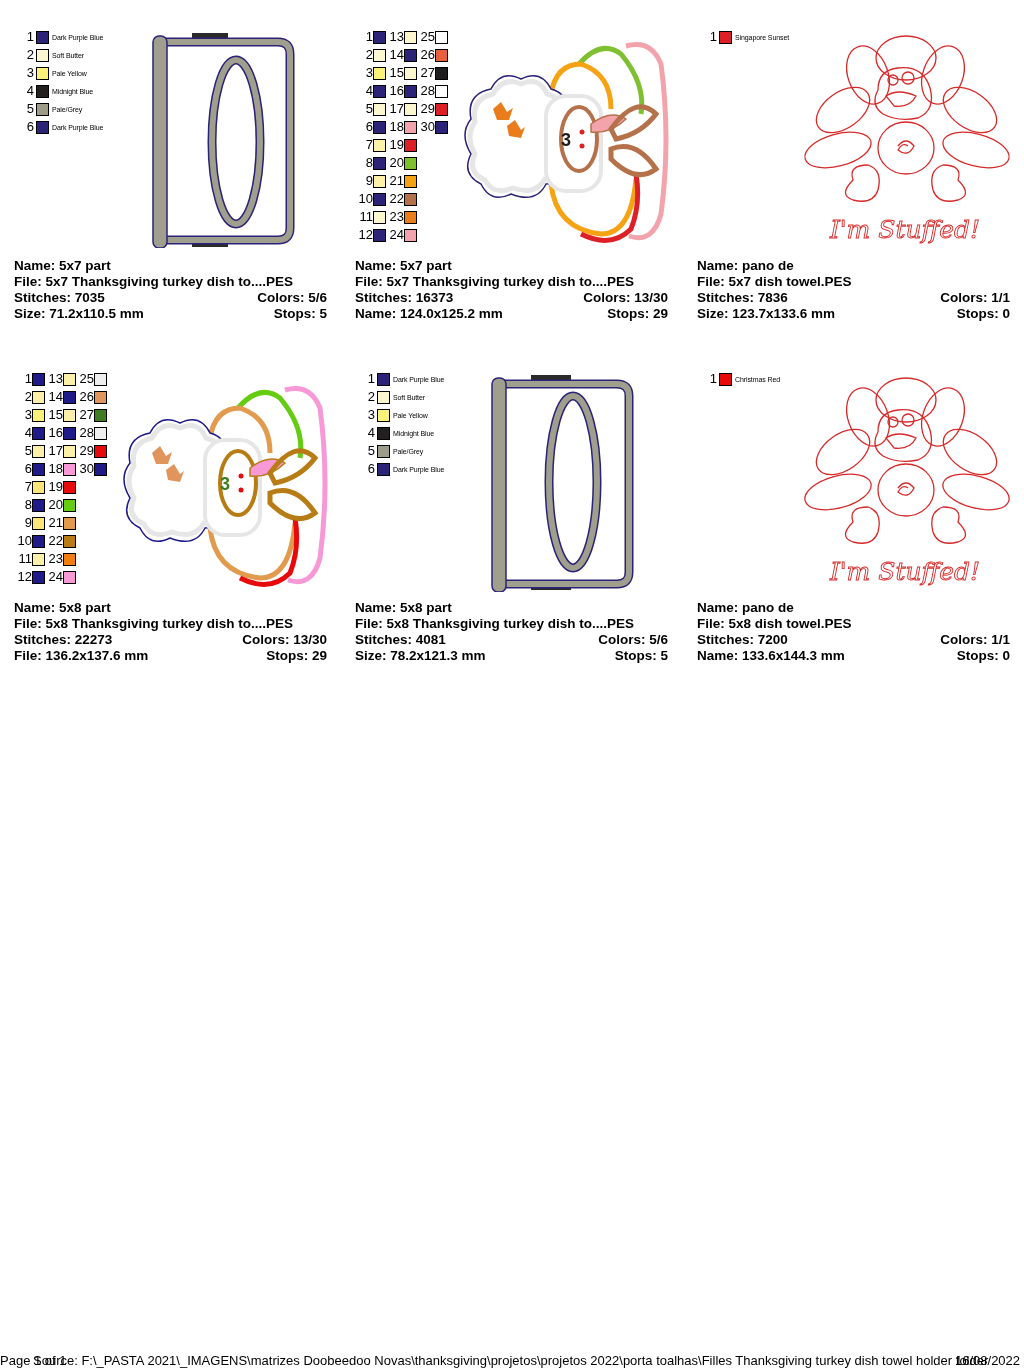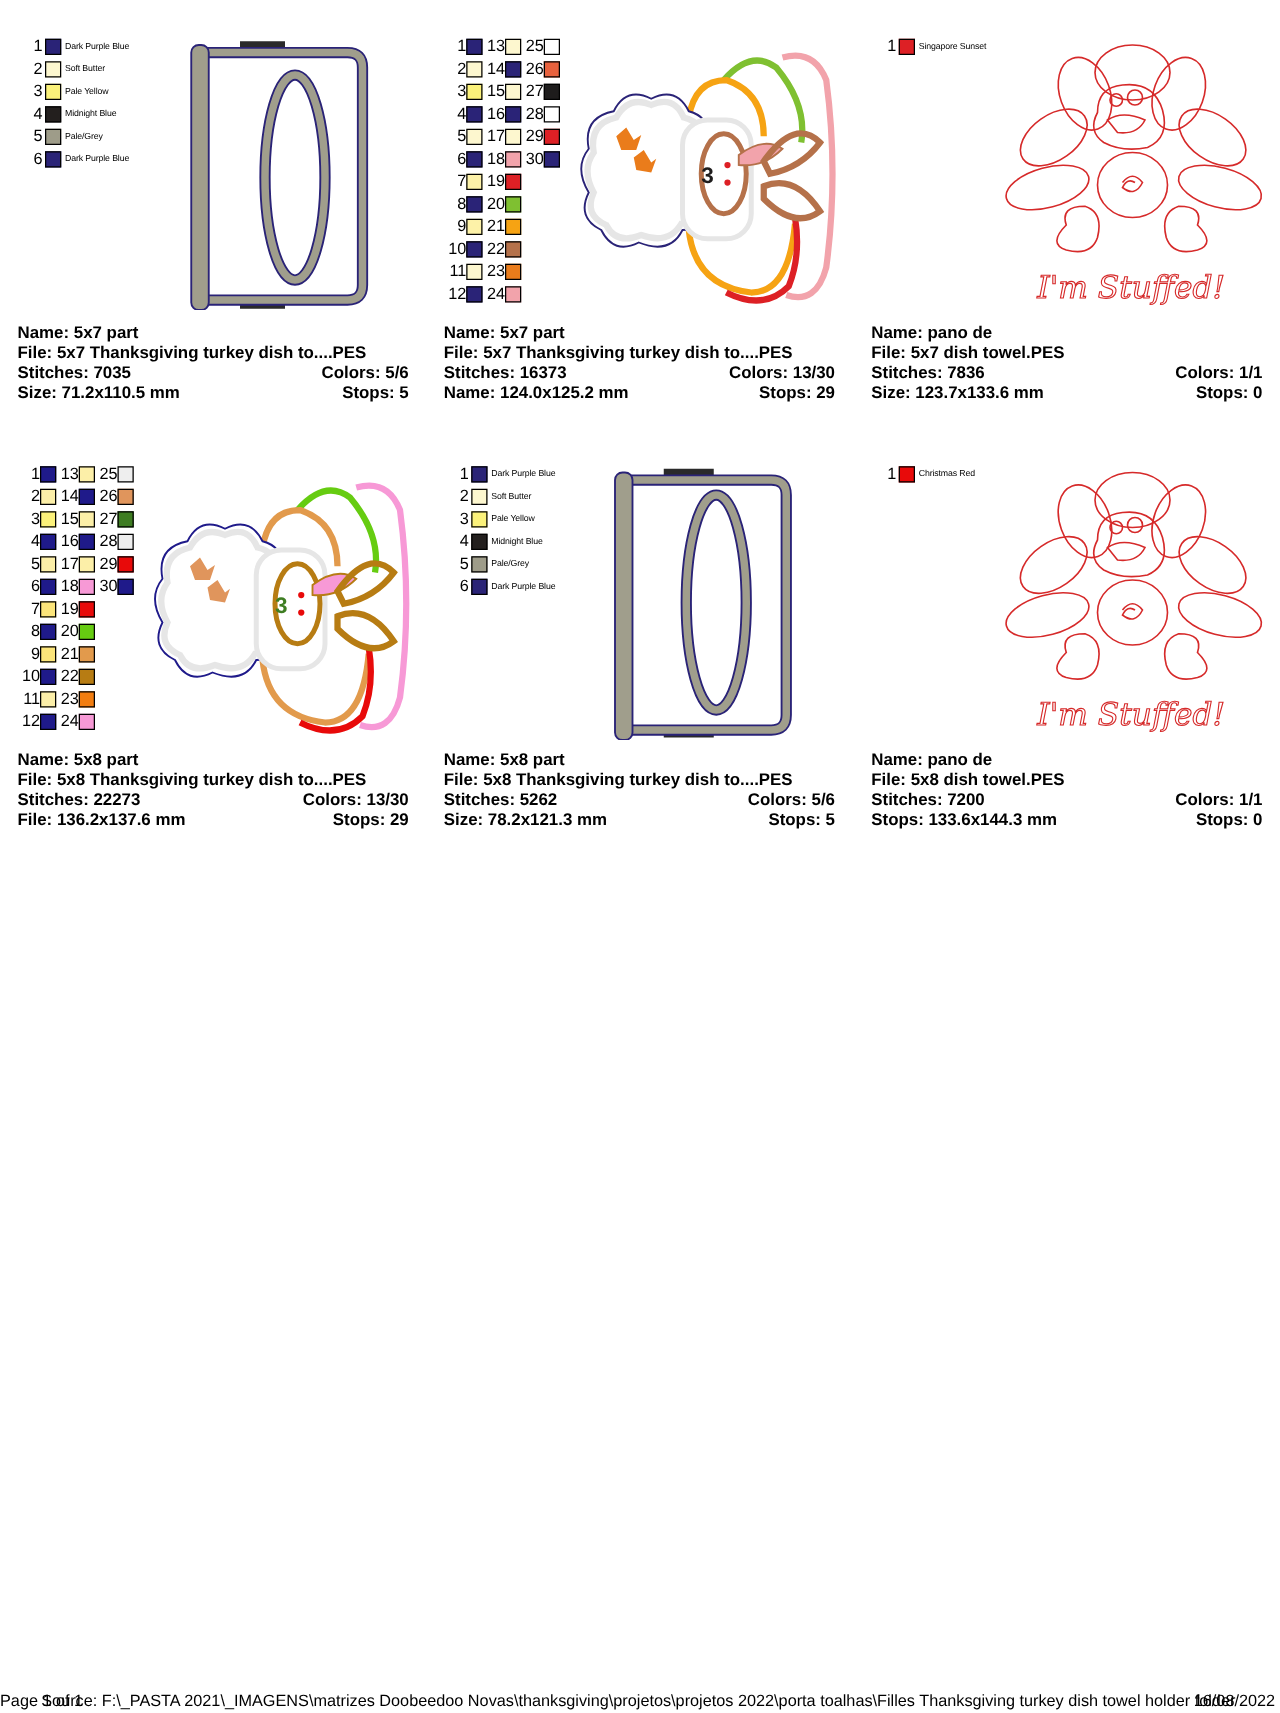--- a/index.html
+++ b/index.html
@@ -504,21 +504,21 @@
     <ellipse cx="84" cy="108" rx="24" ry="86" fill="none" stroke="#a09e8c" stroke-width="6"></ellipse>
   </svg>
   <div class="info">
     <div class="info-row">
         <span>Name: 5x8 part</span>
       </div>
     <div class="info-row">
         <span>File: 5x8  Thanksgiving turkey dish to....PES</span>
       </div>
     <div class="info-row">
-        <span>Stitches: 5262</span>
+        <span>Stitches: 4081</span>
         <span>Colors: 5/6</span>
       </div>
     <div class="info-row">
         <span>Size: 78.2x121.3 mm</span>
         <span>Stops: 5</span>
       </div>
   </div>
 </div>
 
 <div class="cell" style="left:693px; top:368px;">
@@ -554,21 +554,21 @@
         <span>Name: pano de</span>
       </div>
     <div class="info-row">
         <span>File: 5x8 dish towel.PES</span>
       </div>
     <div class="info-row">
         <span>Stitches: 7200</span>
         <span>Colors: 1/1</span>
       </div>
     <div class="info-row">
-        <span>Stops: 133.6x144.3 mm</span>
+        <span>Name: 133.6x144.3 mm</span>
         <span>Stops: 0</span>
       </div>
   </div>
 </div>
 
 <div class="footer">
   <span style="left:0px;">Page 1 of 1</span>
   <span style="left:33px;">Source: F:\_PASTA 2021\_IMAGENS\matrizes Doobeedoo Novas\thanksgiving\projetos\projetos 2022\porta toalhas\Filles Thanksgiving turkey dish towel holder folder</span>
   <span style="left:955px;">16/08/2022</span>
 </div>

